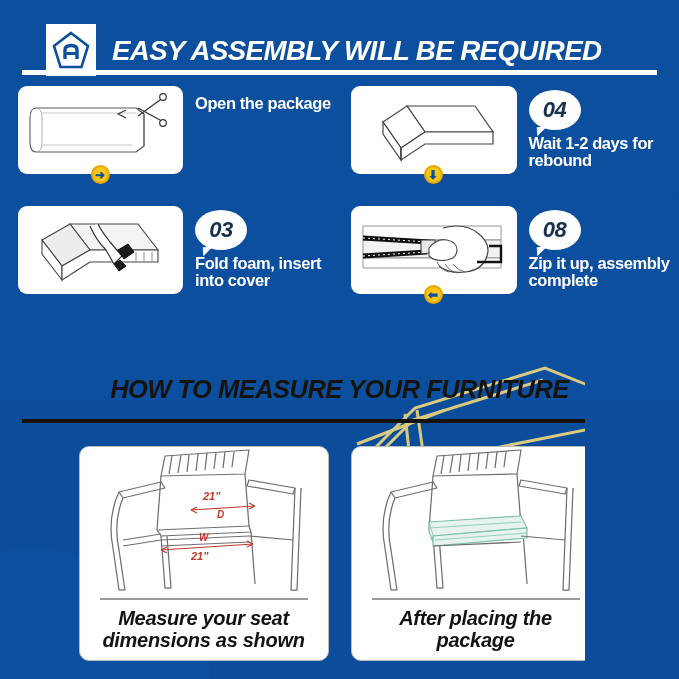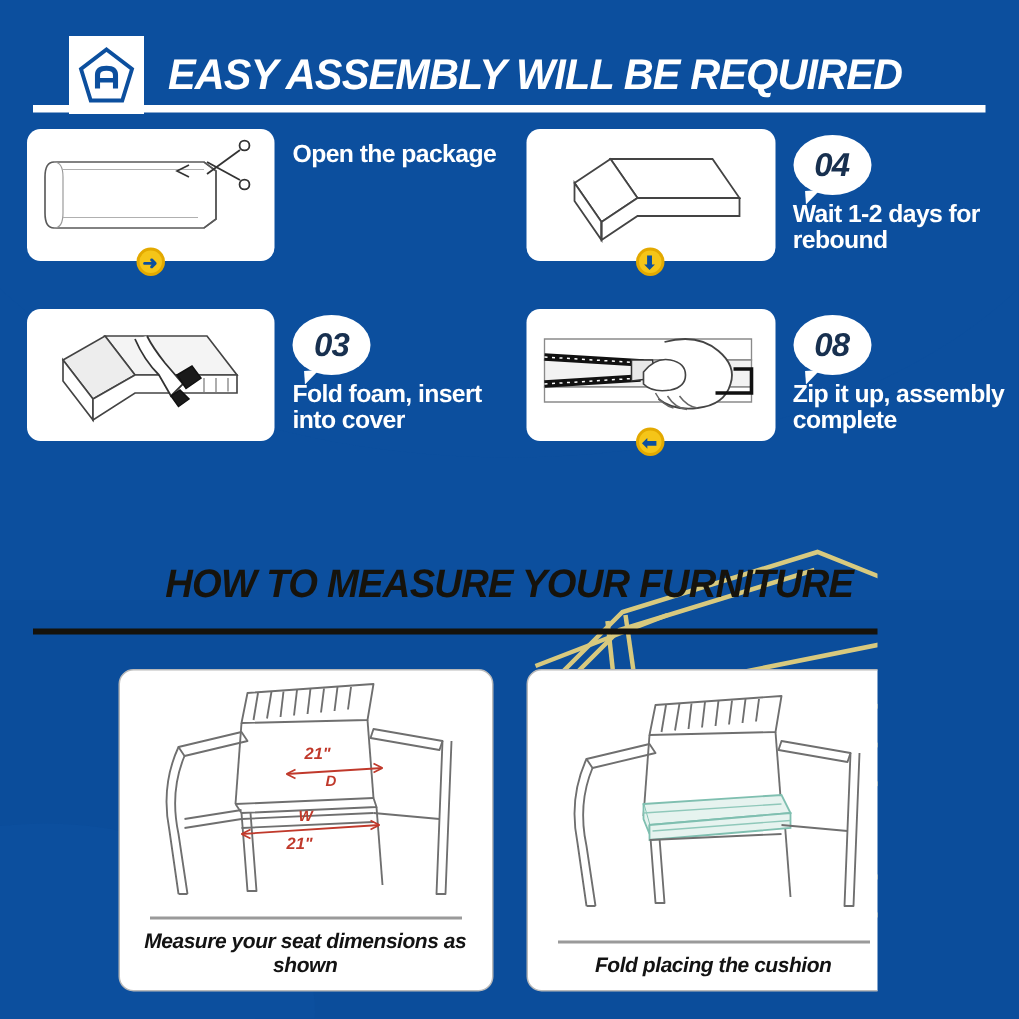--- a/index.html
+++ b/index.html
@@ -116,21 +116,21 @@
   .panel{
     width:250px;height:215px;background:#ffffff;border-radius:10px;
     border:1px solid #b9b9b9;box-sizing:border-box;
     display:flex;flex-direction:column;align-items:center;
     position:relative;overflow:hidden;
   }
   .panel-art{flex:1 1 auto;display:flex;align-items:center;justify-content:center;width:100%;}
   .panel-sep{width:208px;height:2px;background:#9a9a9a;flex:0 0 auto;}
   .panel-cap{
     flex:0 0 auto;padding:7px 8px 9px;text-align:center;
-    color:#131313;font-size:14px;font-weight:bold;font-style:italic;
+    color:#131313;font-size:20px;font-weight:bold;font-style:italic;
     line-height:1.1;letter-spacing:-0.3px;
   }
 </style>
 </head>
 <body>
 
 <div id="root">
 
   <div class="blue-section">
     <div class="blue-ellipse-over"></div>
@@ -364,19 +364,19 @@
               <path d="M58 80 L150 74"></path>
               <path d="M64 92 L156 85"></path>
             </g>
             <g fill="none" stroke="#6f6f6f" stroke-width="1.25">
               <path d="M62 98 L150 94"></path>
               <path d="M150 88 L194 92"></path>
             </g>
           </svg>
         </div>
         <div class="panel-sep"></div>
-        <div class="panel-cap">Fold placing the cushion</div>
+        <div class="panel-cap">After placing the package</div>
       </div>
 
     </div>
   </div>
 
 </div>
 
 </body></html>

